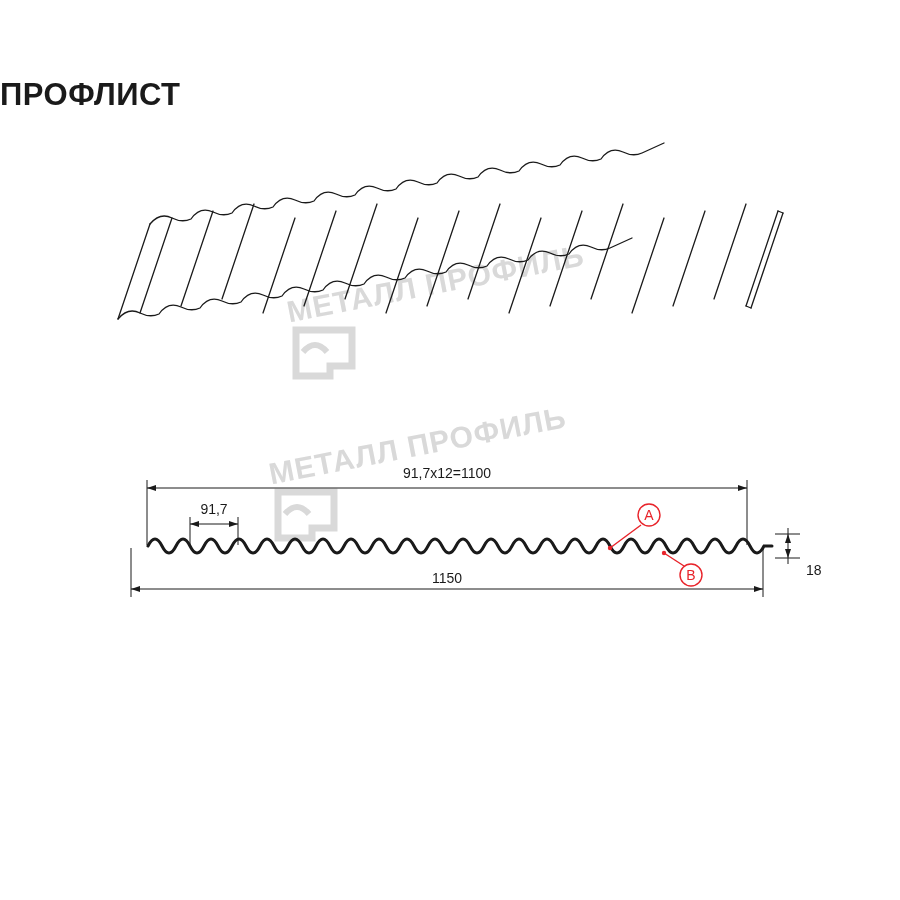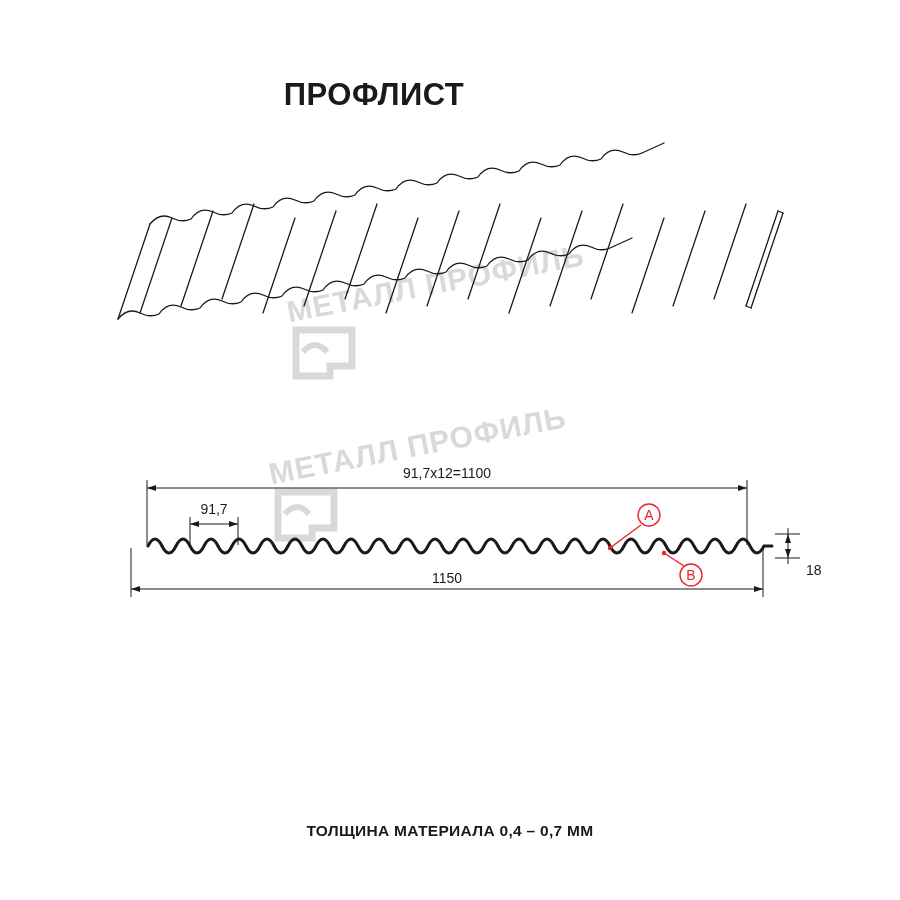--- a/index.html
+++ b/index.html
@@ -18,21 +18,21 @@
   .sheet {
     position: relative;
     width: 900px;
     height: 900px;
   }
   .title-block {
     position: absolute;
     top: 78px;
     left: 0;
     width: 748px;
-    text-align: center;
+    text-align: left;
   }
   .title {
     font-size: 31px;
     font-weight: bold;
     letter-spacing: 0.5px;
     line-height: 1.1;
     color: #1a1a1a;
   }
   .subtitle {
     margin-top: 13px;
@@ -270,15 +270,14 @@
 
     <g>
       <circle cx="691" cy="575" r="11" fill="none" stroke="#e8232a" stroke-width="1.4"></circle>
       <path d="M684 566 L664 553" fill="none" stroke="#e8232a" stroke-width="1.4"></path>
       <circle cx="664" cy="553" r="2.2" fill="#e8232a" stroke="none"></circle>
       <text class="callout-text" x="691" y="580" text-anchor="middle">B</text>
     </g>
 
   </svg>
 
-  <div class="footer-note">ТОЛЩИНА МАТЕРИАЛА 0,4 – 0,7 ММ</div>
 
 </div>
 
 </body></html>

